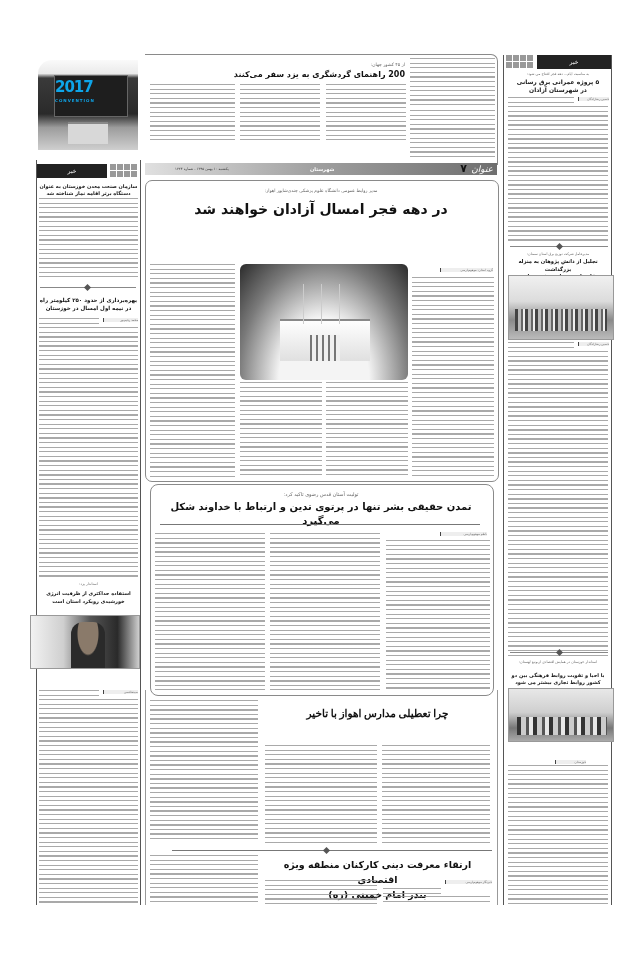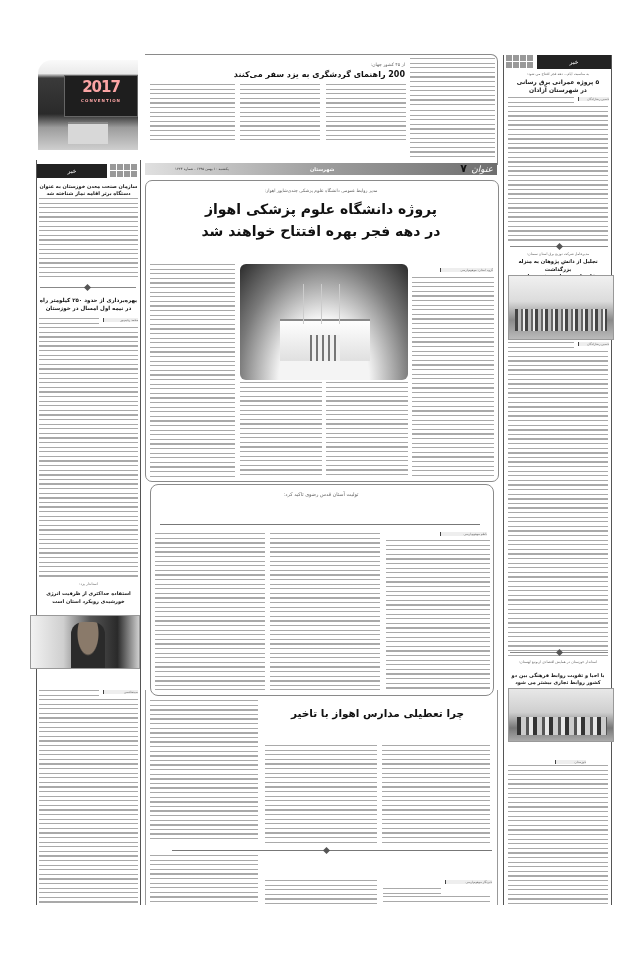--- a/index.html
+++ b/index.html
@@ -84,21 +84,21 @@
 
   <div class="kicker" style="position:absolute; left:150px; top:62px; width:255px; font-size:4.5px; text-align:right;">از ۴۵ کشور جهان:</div>
   <div class="headline" style="position:absolute; left:150px; top:70px; width:255px; font-size:8px; text-align:right;">200 راهنمای گردشگری به یزد سفر می‌کنند</div>
 
   <div class="lines" style="left:410px; top:110px; width:85px; height:50px;"></div>
   <div class="lines" style="left:326px; top:84px; width:80px; height:60px;"></div>
   <div class="lines" style="left:240px; top:84px; width:80px; height:60px;"></div>
   <div class="lines" style="left:150px; top:84px; width:85px; height:60px;"></div>
 
   <div class="photo" style="left:38px; top:60px; width:100px; height:90px; background:linear-gradient(180deg,#fafafa 0%,#eaeaea 15%,#3a3a3a 20%,#2a2a2a 60%,#9c9c9c 75%,#cfcfcf 100%); border-radius:14px 0 0 0;">
-    <div style="position:absolute; left:26px; top:15px; width:72px; height:40px; background:#1e1e1e; border:1px solid #666; color:#fca5a5; font-weight:bold; text-align:center; font-size:14px; line-height:22px; direction:ltr;">
+    <div style="position:absolute; left:16px; top:15px; width:72px; height:40px; background:#1e1e1e; border:1px solid #666; color:#0ea5e9; font-weight:bold; text-align:left; font-size:14px; line-height:22px; direction:ltr;">
       <div style="font-size:15px; letter-spacing:-1px;">2017</div>
       <div style="font-size:4px; line-height:6px; letter-spacing:1px;">CONVENTION</div>
     </div>
     <div style="position:absolute; left:30px; top:62px; width:40px; height:20px; background:#d8d8d8; border-top:2px solid #888;"></div>
   </div>
 
   <div style="position:absolute; left:145px; top:163px; width:352px; height:12px; background:linear-gradient(90deg,#e0e0e0 0%,#9e9e9e 50%,#6f6f6f 100%);">
     <span style="position:absolute; right:4px; top:0; font-size:9px; line-height:12px; color:#fff; font-style:italic;">عنوان</span>
     <span style="position:absolute; right:30px; top:-1px; font-size:11px; font-weight:bold; line-height:13px; color:#111;">۷</span>
     <span style="position:absolute; left:165px; top:0; font-size:5px; line-height:12px; color:#fff; font-weight:bold;">شهرستان</span>
@@ -147,55 +147,59 @@
   <div class="photo" style="left:30px; top:615px; width:108px; height:52px; background:linear-gradient(90deg,#f2f2f2 0%,#cfcfcf 30%,#555 55%,#2a2a2a 80%,#cfcfcf 100%); border:1px solid #999;">
     <div style="position:absolute; left:40px; top:6px; width:34px; height:46px; background:radial-gradient(ellipse at 50% 25%,#8a7a6a 0 10px,#2a2a2a 11px 100%); border-radius:12px 12px 0 0;"></div>
   </div>
   <div class="byline" style="left:103px; top:690px; width:32px;">سیدهاشمی</div>
   <div class="lines" style="left:39px; top:690px; width:60px; height:9px;"></div>
   <div class="lines" style="left:39px; top:699px; width:99px; height:205px;"></div>
 
   <div class="box" style="left:145px; top:180px; width:352px; height:300px;"></div>
   <div class="kicker" style="position:absolute; left:150px; top:188px; width:342px; font-size:4.5px;">مدیر روابط عمومی دانشگاه علوم پزشکی جندی‌شاپور اهواز:</div>
   <div class="headline" style="position:absolute; left:150px; top:198px; width:342px; font-size:14px; line-height:22px;">
-    <div>پروژه دانشگاه علوم پزشکی اهواز</div>
-    <div>در دهه فجر بهره افتتاح خواهند شد</div>
+    <div>در دهه فجر امسال آزادان خواهند شد</div>
   </div>
 
   <div class="byline" style="left:440px; top:268px; width:50px;">گروه استان: موهوم‌پارسی</div>
   <div class="lines" style="left:412px; top:277px; width:82px; height:200px;"></div>
   <div class="photo" style="left:240px; top:264px; width:168px; height:116px; border-radius:6px; background:radial-gradient(ellipse at 50% 100%,#f4f4f4 0 38%,#cfcfcf 48%,#7a7a7a 72%,#2b2b2b 100%);">
     <div style="position:absolute; left:40px; top:55px; width:90px; height:40px; background:linear-gradient(180deg,#fefefe 0%,#e0e0e0 100%); border-top:2px solid #888;">
       <div style="position:absolute; left:30px; top:14px; width:30px; height:26px; background:repeating-linear-gradient(90deg,#777 0 2px,#f0f0f0 2px 6px);"></div>
     </div>
     <div style="position:absolute; left:55px; top:20px; width:60px; height:40px; background:repeating-linear-gradient(90deg,transparent 0 8px,#ccc 8px 9px,transparent 9px 18px);"></div>
   </div>
   <div class="lines" style="left:326px; top:382px; width:82px; height:95px;"></div>
   <div class="lines" style="left:240px; top:382px; width:82px; height:95px;"></div>
   <div class="lines" style="left:150px; top:264px; width:85px; height:213px;"></div>
 
   <div class="box" style="left:150px; top:484px; width:342px; height:210px; border-radius:8px;"></div>
   <div class="kicker" style="position:absolute; left:155px; top:491px; width:332px; font-size:5px;">تولیت آستان قدس رضوی تاکید کرد:</div>
+  <div class="headline" style="position:absolute; left:155px; top:500px; width:332px; font-size:10px; line-height:14px;">تمدن حقیقی بشر تنها در پرتوی تدین و ارتباط با خداوند شکل می‌گیرد</div>
   <div class="hrule" style="left:160px; top:524px; width:320px; background:#777;"></div>
 
   <div class="byline" style="left:440px; top:532px; width:44px;">ناظم موهوم‌پارسی</div>
   <div class="lines" style="left:386px; top:540px; width:104px; height:150px;"></div>
   <div class="lines" style="left:270px; top:533px; width:110px; height:157px;"></div>
   <div class="lines" style="left:155px; top:533px; width:110px; height:157px;"></div>
 
-  <div class="headline" style="position:absolute; left:265px; top:705px; width:225px; font-size:10.5px; line-height:17px;">
+  <div class="headline" style="position:absolute; left:265px; top:705px; width:225px; font-size:10.5px; line-height:17px;font-family:Liberation Serif, serif;">
     <div>چرا تعطیلی مدارس اهواز با تاخیر</div>
   </div>
   <div class="lines" style="left:382px; top:745px; width:108px; height:98px;"></div>
   <div class="lines" style="left:265px; top:745px; width:112px; height:98px;"></div>
   <div class="lines" style="left:150px; top:700px; width:108px; height:143px;"></div>
 
   <div class="hrule" style="left:172px; top:850px; width:320px; background:#777;"></div>
   <div class="diamond" style="left:324px; top:848px;"></div>
 
+  <div class="headline" style="position:absolute; left:265px; top:857px; width:225px; font-size:9.5px; line-height:15px;">
+    <div>ارتقاء معرفت دینی کارکنان منطقه ویژه اقتصادی</div>
+    <div>بندر امام خمینی (ره)</div>
+  </div>
   <div class="byline" style="left:445px; top:880px; width:44px;">خبرنگار موهوم‌پارسی</div>
   <div class="lines" style="left:383px; top:888px; width:58px; height:8px;"></div>
   <div class="lines" style="left:383px; top:896px; width:107px; height:9px;"></div>
   <div class="lines" style="left:265px; top:880px; width:112px; height:25px;"></div>
   <div class="lines" style="left:150px; top:855px; width:108px; height:50px;"></div>
 
   <div class="vrule" style="left:145px; top:690px; height:215px; background:#999;"></div>
   <div class="vrule" style="left:497px; top:690px; height:215px; background:#999;"></div>
 </div>
 

